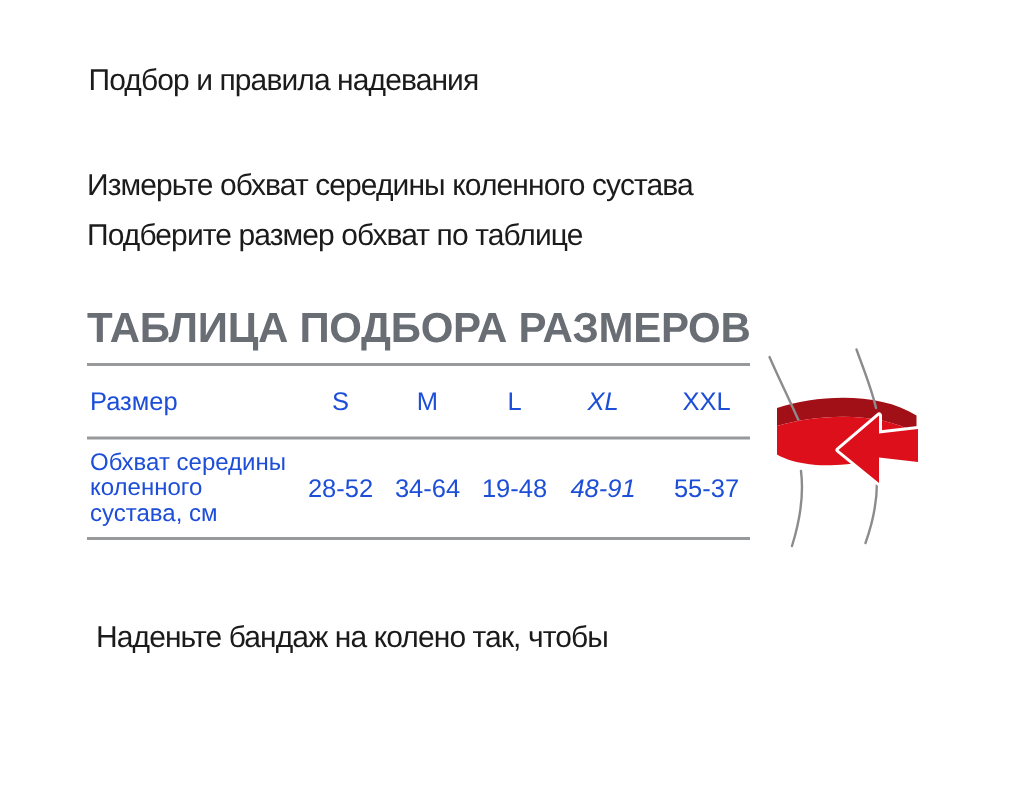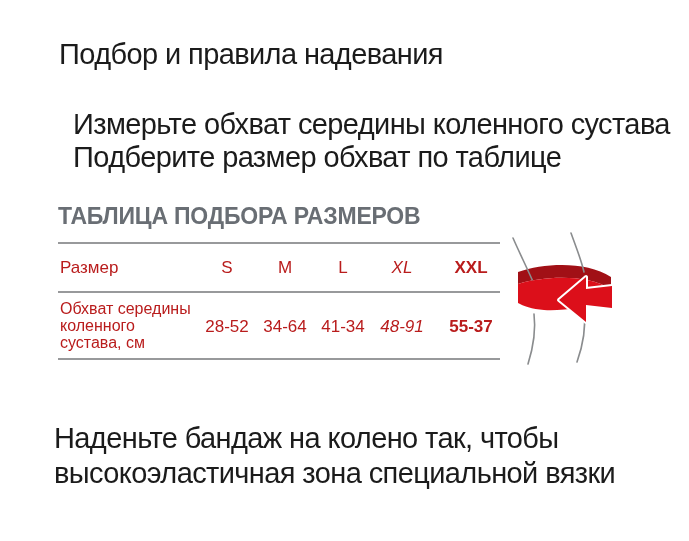--- a/index.html
+++ b/index.html
@@ -11,34 +11,34 @@
     position: relative;
     width: 689px;
     height: 541px;
     background: #ffffff;
     overflow: hidden;
     font-family: "Liberation Sans", sans-serif;
   }
   .txt-main {
     position: absolute;
     color: #1b1b1b;
-    font-size: 29px;
+    font-size: 20px;
     letter-spacing: -0.6px;
     line-height: 33px;
     white-space: nowrap;
   }
   .title      { left: 59px; top: 38px; }
-  .intro      { left: 58px; top: 108px; margin-left: 15px; }
-  .outro      { left: 54px; top: 408px; line-height: 35px; margin-top: 13px; }
+  .intro      { left: 58px; top: 108px; }
+  .outro      { left: 64px; top: 408px; line-height: 35px; }
 
   .tbl-heading {
     position: absolute;
     left: 58px; top: 203px;
     color: #696e74;
-    font-size: 23px;
+    font-size: 28px;
     font-weight: bold;
     letter-spacing: -0.2px;
     white-space: nowrap;
   }
   .rule {
     position: absolute;
     left: 58px;
     width: 442px;
     height: 2px;
     background: #98999b;
@@ -46,38 +46,38 @@
   .rule-1 { top: 242px; }
   .rule-2 { top: 291px; }
   .rule-3 { top: 358px; }
 
   .trow {
     position: absolute;
     left: 58px;
     width: 442px;
     display: flex;
     align-items: center;
-    color: #b91c1c;
+    color: #1d4ed8;
   }
   .row-sizes    { top: 244px; height: 47px; font-size: 17px; }
   .row-measures { top: 293px; height: 65px; font-size: 16px; line-height: 17px; }
   .tlabel { margin-left: 2px; }
   .mlabel { width: 138px; }
   .tcell {
     position: absolute;
     top: 50%;
     transform: translate(-50%, -50%);
     font-size: 17px;
     white-space: nowrap;
   }
   .c1 { left: 169px; }
   .c2 { left: 227px; }
   .c3 { left: 285px; }
   .c4 { left: 344px; font-style: italic; }
-  .c5 { left: 413px; font-weight: bold; }
+  .c5 { left: 413px; }
 
   .illus {
     position: absolute;
     left: 498px;
     top: 222px;
   }
 </style>
 </head>
 <body>
 
@@ -102,21 +102,21 @@
     <span class="tcell c4">XL</span>
     <span class="tcell c5">XXL</span>
   </div>
 
   <div class="rule rule-2"></div>
 
   <div class="trow row-measures">
     <span class="tlabel mlabel">Обхват середины коленного сустава, см</span>
     <span class="tcell c1">28-52</span>
     <span class="tcell c2">34-64</span>
-    <span class="tcell c3">41-34</span>
+    <span class="tcell c3">19-48</span>
     <span class="tcell c4">48-91</span>
     <span class="tcell c5">55-37</span>
   </div>
 
   <div class="rule rule-3"></div>
 
   <svg class="illus" width="140" height="145" viewBox="498 222 140 145" xmlns="http://www.w3.org/2000/svg">
 
     <path d="M 518 272 C 545 263 586 261 611 277 L 611 289 C 586 274 545 276 518 284 Z" fill="#a11016"></path>
 
@@ -126,16 +126,15 @@
     <path d="M 518 284 C 545 276 586 274 611 289 L 611 300 C 590 308 560 311 544 310 C 532 309 523 306 518 303 Z" fill="#dc0f1a"></path>
 
     <path d="M 534 314 C 536 330 533 348 528 364" fill="none" stroke="#8a8c8e" stroke-width="1.6" stroke-linecap="round"></path>
     <path d="M 584 312 C 586 328 583 345 577 362" fill="none" stroke="#8a8c8e" stroke-width="1.6" stroke-linecap="round"></path>
 
     <polygon points="559,300 586,277 586,289 612,286 612,308 586,305 586,322" fill="#dc0f1a" stroke="#ffffff" stroke-width="4" stroke-linejoin="round" paint-order="stroke"></polygon>
   </svg>
 
   <div class="txt-main outro">
     <div>Наденьте бандаж на колено так, чтобы</div>
-    <div>высокоэластичная зона специальной вязки</div>
   </div>
 
 </div>
 
 </body></html>

